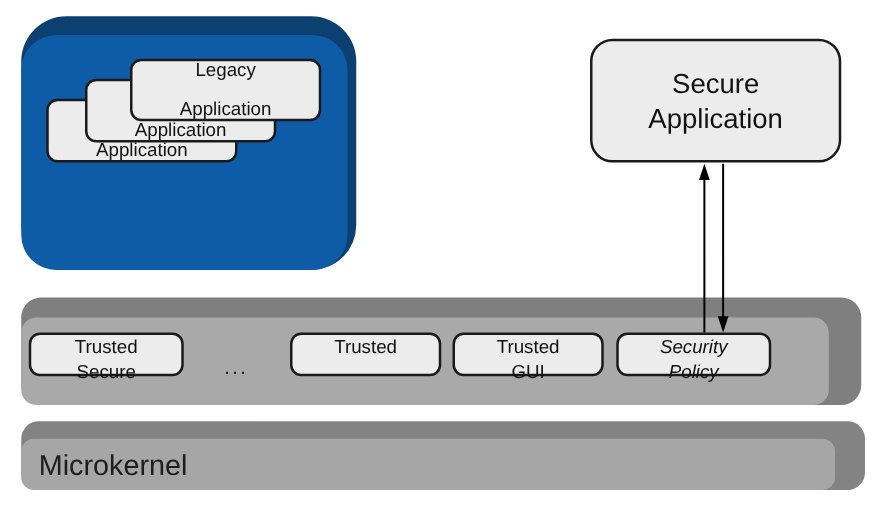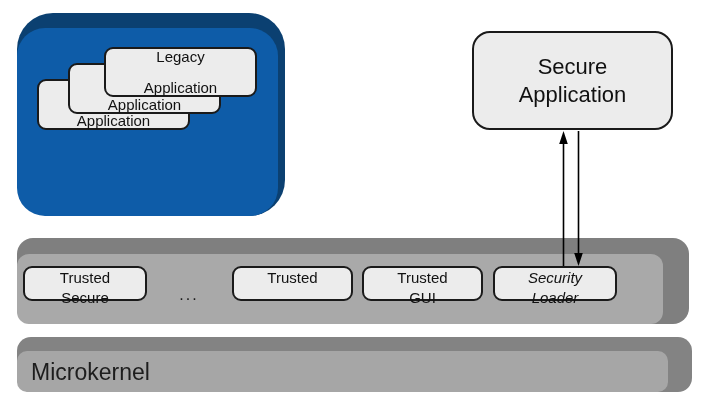--- a/index.html
+++ b/index.html
@@ -145,21 +145,21 @@
     <span>Trusted</span>
   </div>
 
   <div class="box t-box t-gui">
     <span>Trusted</span>
     <span>GUI</span>
   </div>
 
   <div class="box t-box t-policy">
     <span>Security</span>
-    <span>Loader</span>
+    <span>Policy</span>
   </div>
 
   <div class="slab-edge micro-edge"></div>
   <div class="slab-face micro-face"></div>
   <div class="micro-label">Microkernel</div>
 
   <svg class="arrows" viewBox="0 0 703 407" xmlns="http://www.w3.org/2000/svg">
     <line x1="563.5" y1="143" x2="563.5" y2="266" stroke="#000000" stroke-width="1.6"></line>
     <polygon points="563.5,131 559.2,144 567.8,144" fill="#000000"></polygon>
     <line x1="578.5" y1="131" x2="578.5" y2="254" stroke="#000000" stroke-width="1.6"></line>

